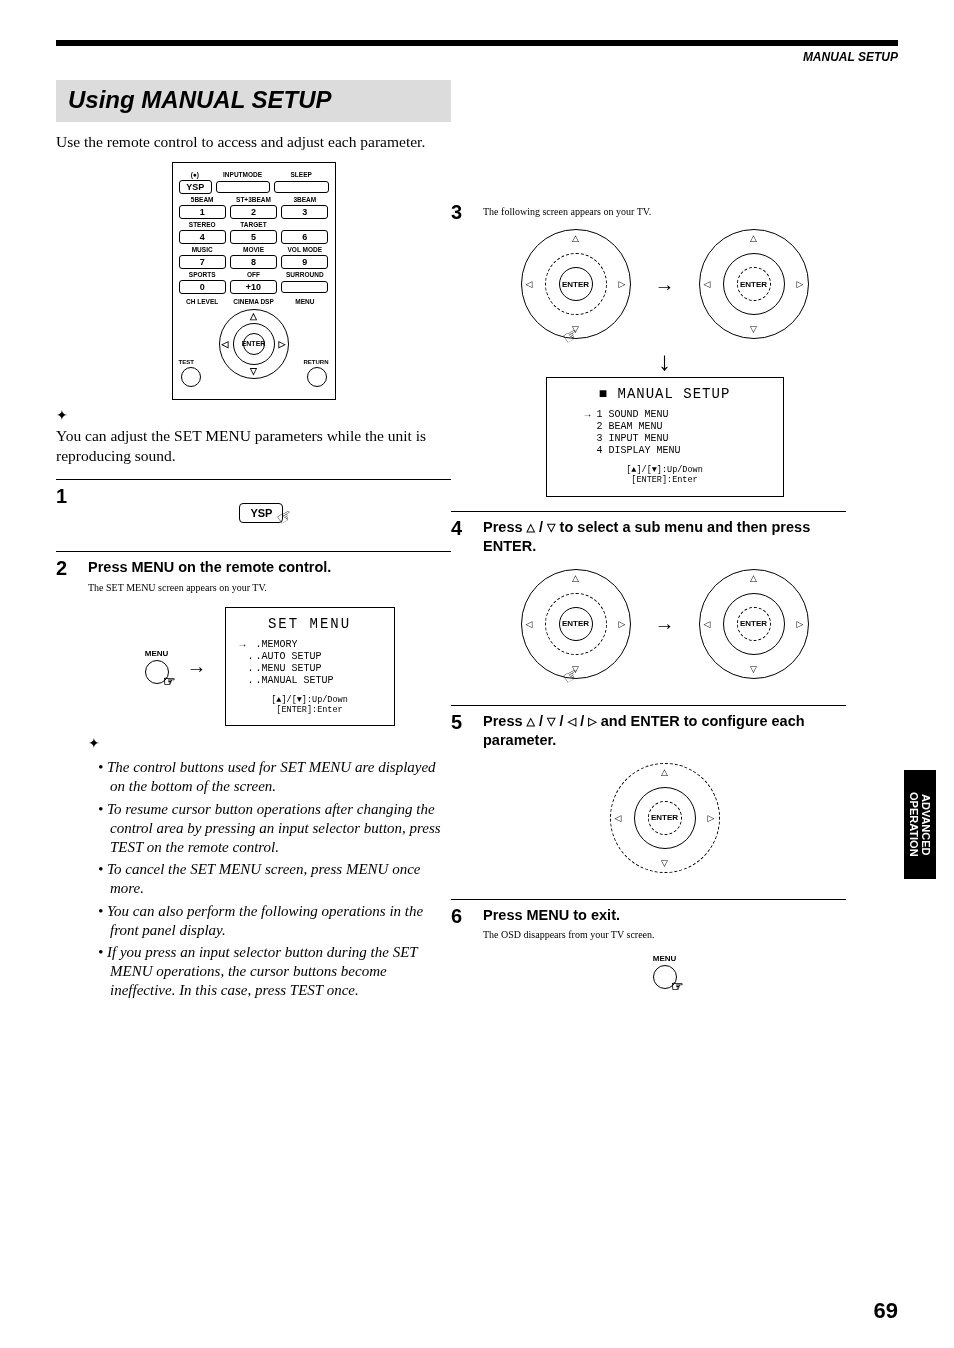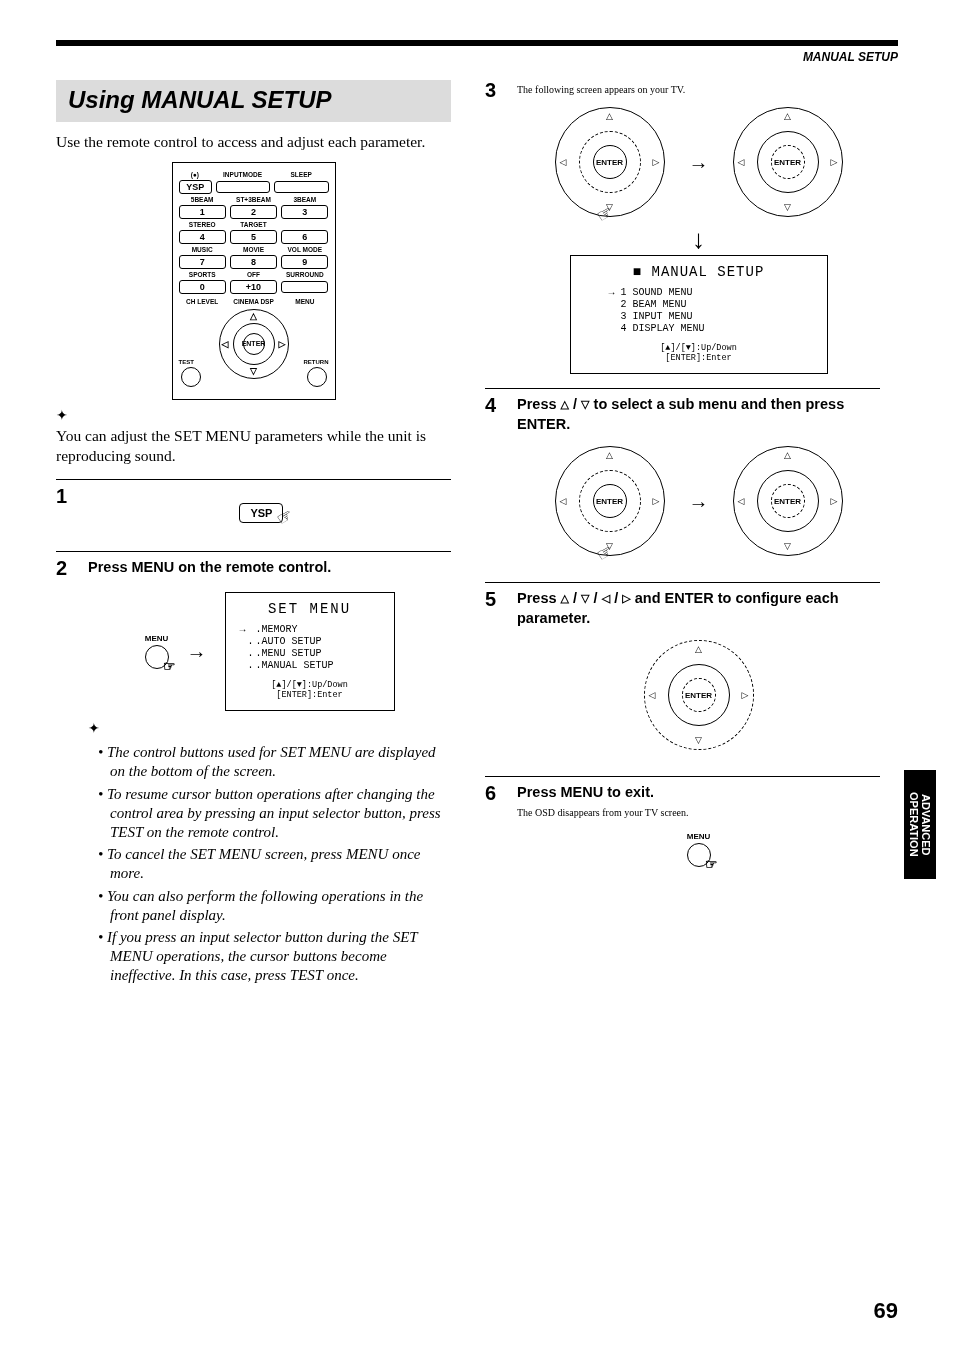--- a/index.html
+++ b/index.html
@@ -20,21 +20,21 @@
   .header-right {
     text-align: right;
     font-family: Arial, Helvetica, sans-serif;
     font-weight: bold;
     font-style: italic;
     font-size: 12px;
     margin-bottom: 16px;
   }
   .columns {
     display: flex;
-    gap: 34px;
+    align-items: flex-end;
   }
   .col { width: 395px; }
   .section-title-bar {
     background: #dcdcdc;
     padding: 6px 12px 8px 12px;
     margin-bottom: 10px;
   }
   .section-title-bar .title {
     font-family: Arial, Helvetica, sans-serif;
     font-style: italic;
@@ -269,20 +269,21 @@
         <div class="fig">
           <span class="ysp-btn">YSP</span><span class="hand">☞</span>
         </div>
       </div>
     </div>
 
     <div class="step">
       <div class="step-num">2</div>
       <div class="step-body">
         <div class="step-head">Press MENU on the remote control.</div>
+        <div class="step-sub">The SET MENU screen appears on your TV.</div>
         <div class="menu-fig">
           <div class="menu-btn-blk">
             <div>MENU</div>
             <div class="round-btn"></div>
           </div>
           <div class="big-arrow">→</div>
           <div class="screen-box">
             <div class="screen-title">SET MENU</div>
             <div class="screen-list">
               <div>.MEMORY</div>
@@ -329,21 +330,21 @@
               <div class="ring2"></div>
             <div class="center-btn dash">ENTER</div>
             <span class="arrow a-up">△</span>
               <span class="arrow a-down">▽</span>
               <span class="arrow a-left">◁</span>
               <span class="arrow a-right">▷</span>
           </div>
         </div>
         <div class="down-arrow">↓</div>
         <div style="display:flex; justify-content:center;">
-          <div class="screen-box" style="width:258px;">
+          <div class="screen-box" style="width:238px;">
             <div class="screen-title" style="letter-spacing:1px;">■ <span>MANUAL SETUP</span></div>
             <div style="padding-left:30px;">
               <div>→ <span>1</span> <span>SOUND MENU</span></div>
               <div>&nbsp;&nbsp;<span>2</span> <span>BEAM MENU</span></div>
               <div>&nbsp;&nbsp;<span>3</span> <span>INPUT MENU</span></div>
               <div>&nbsp;&nbsp;<span>4</span> <span>DISPLAY MENU</span></div>
             </div>
             <div class="screen-hint">[▲]/[▼]:Up/Down</div>
             <div class="screen-hint" style="margin-top:0;">[ENTER]:Enter</div>
           </div>

